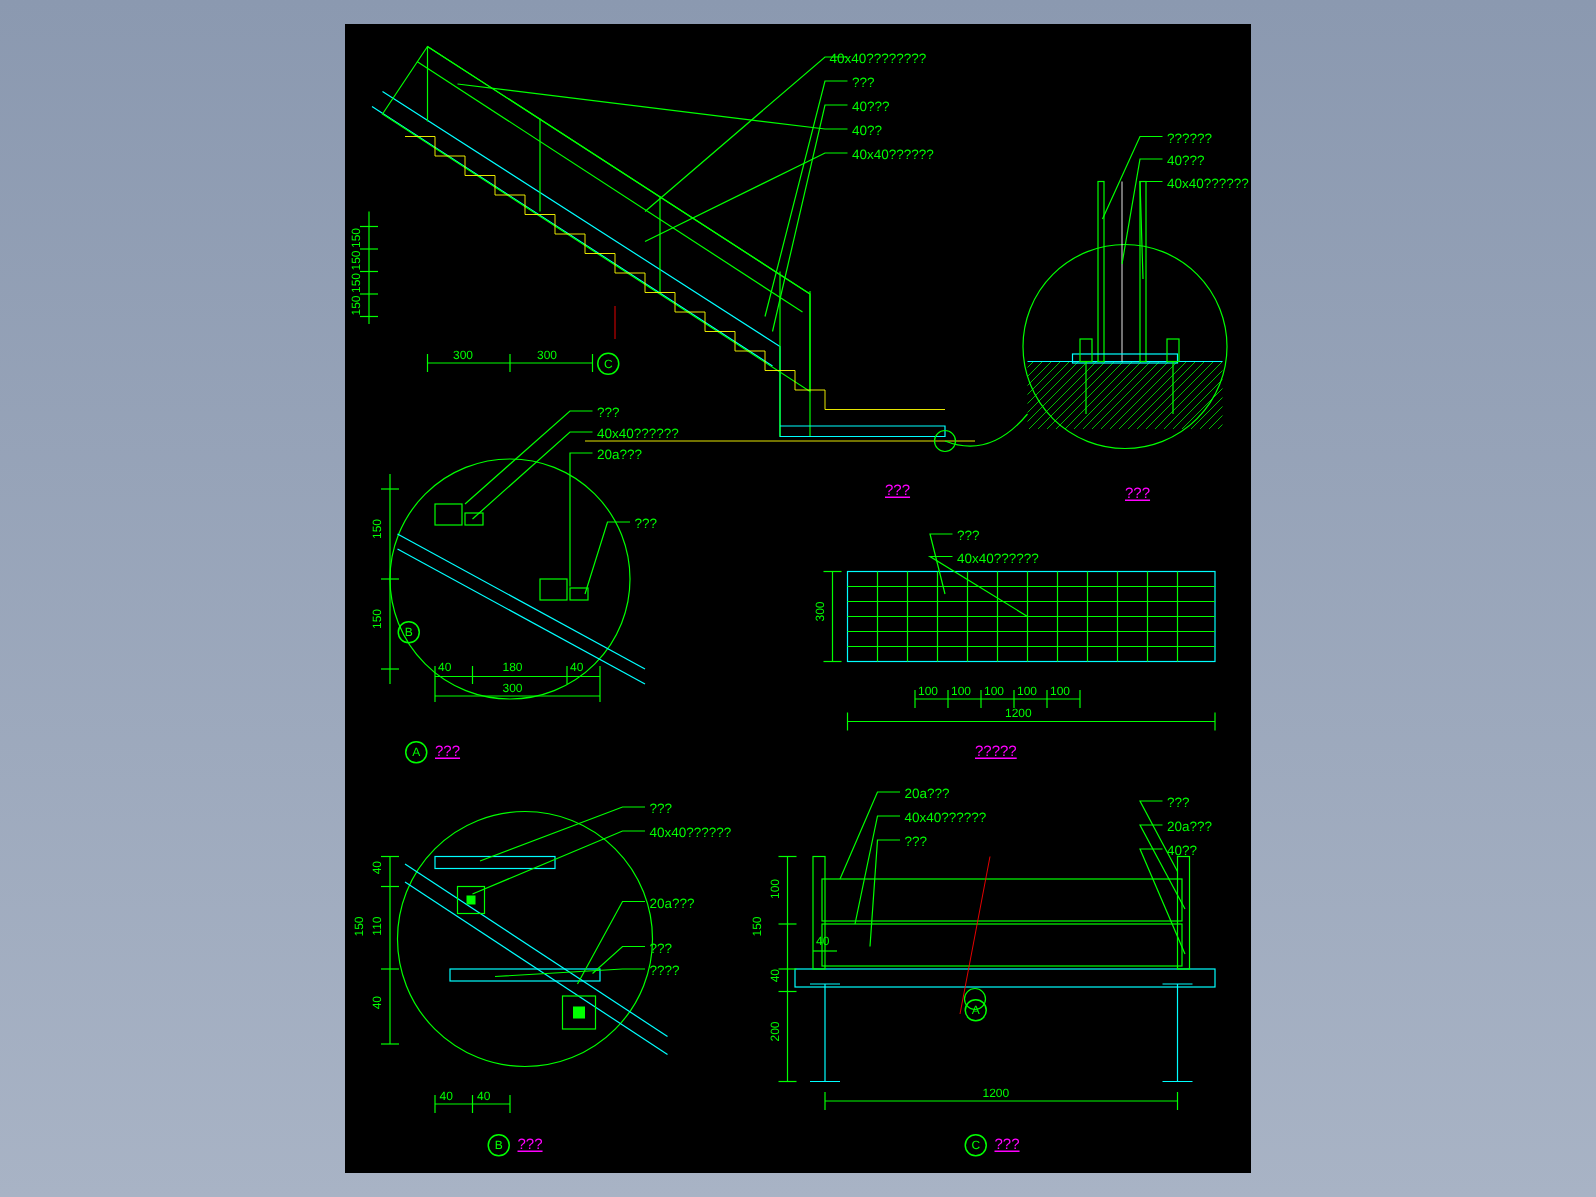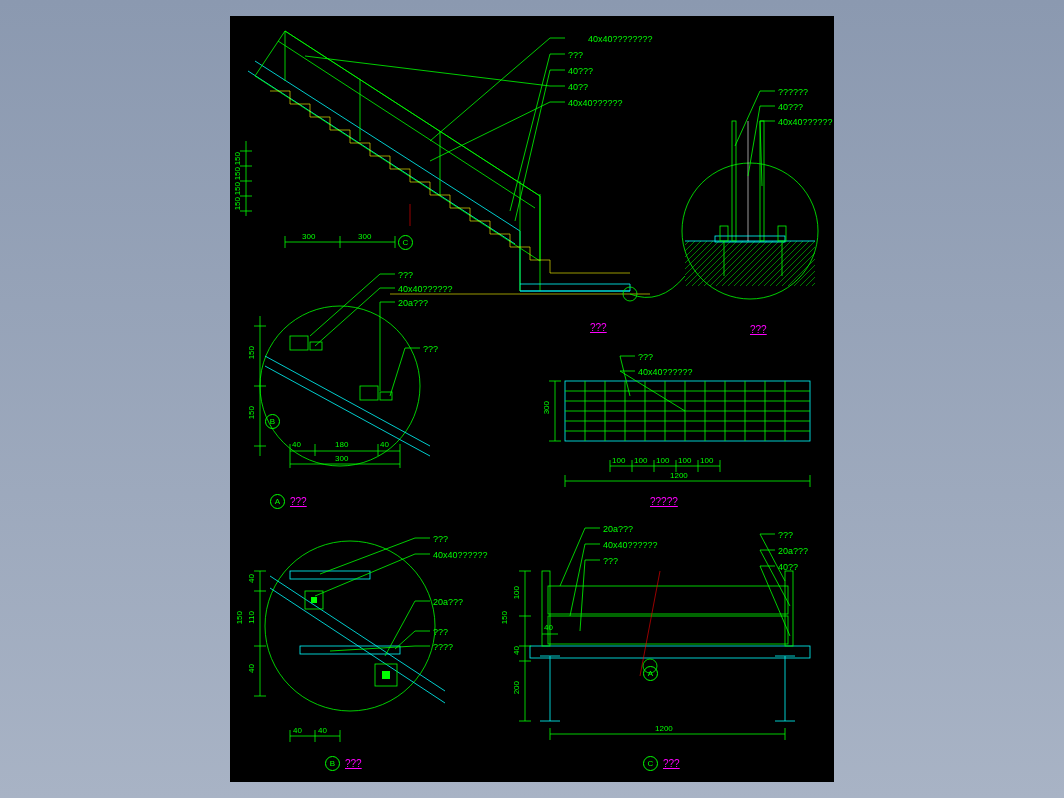--- a/index.html
+++ b/index.html
@@ -225,21 +225,21 @@
 
 <line class="gr" x1="320" y1="718" x2="555" y2="718"></line>
 <line class="gr" x1="320" y1="712" x2="320" y2="724"></line>
 <line class="gr" x1="555" y1="712" x2="555" y2="724"></line>
 </g>
 
 <circle class="gr" cx="400" cy="278" r="7"></circle>
 <circle class="gr" cx="420" cy="650" r="7"></circle>
 </svg>
 
-<div class="txt" style="left:358px;top:18px">40x40????????</div>
+<div class="txt" style="left:323px;top:18px">40x40????????</div>
 <div class="txt" style="left:338px;top:34px">???</div>
 <div class="txt" style="left:338px;top:50px">40???</div>
 <div class="txt" style="left:338px;top:66px">40??</div>
 <div class="txt" style="left:338px;top:82px">40x40??????</div>
 <div class="dimv" style="left:3px;top:136px">150</div>
 <div class="dimv" style="left:3px;top:151px">150</div>
 <div class="dimv" style="left:3px;top:166px">150</div>
 <div class="dimv" style="left:3px;top:181px">150</div>
 <div class="dim" style="left:72px;top:216px">300</div>
 <div class="dim" style="left:128px;top:216px">300</div>

